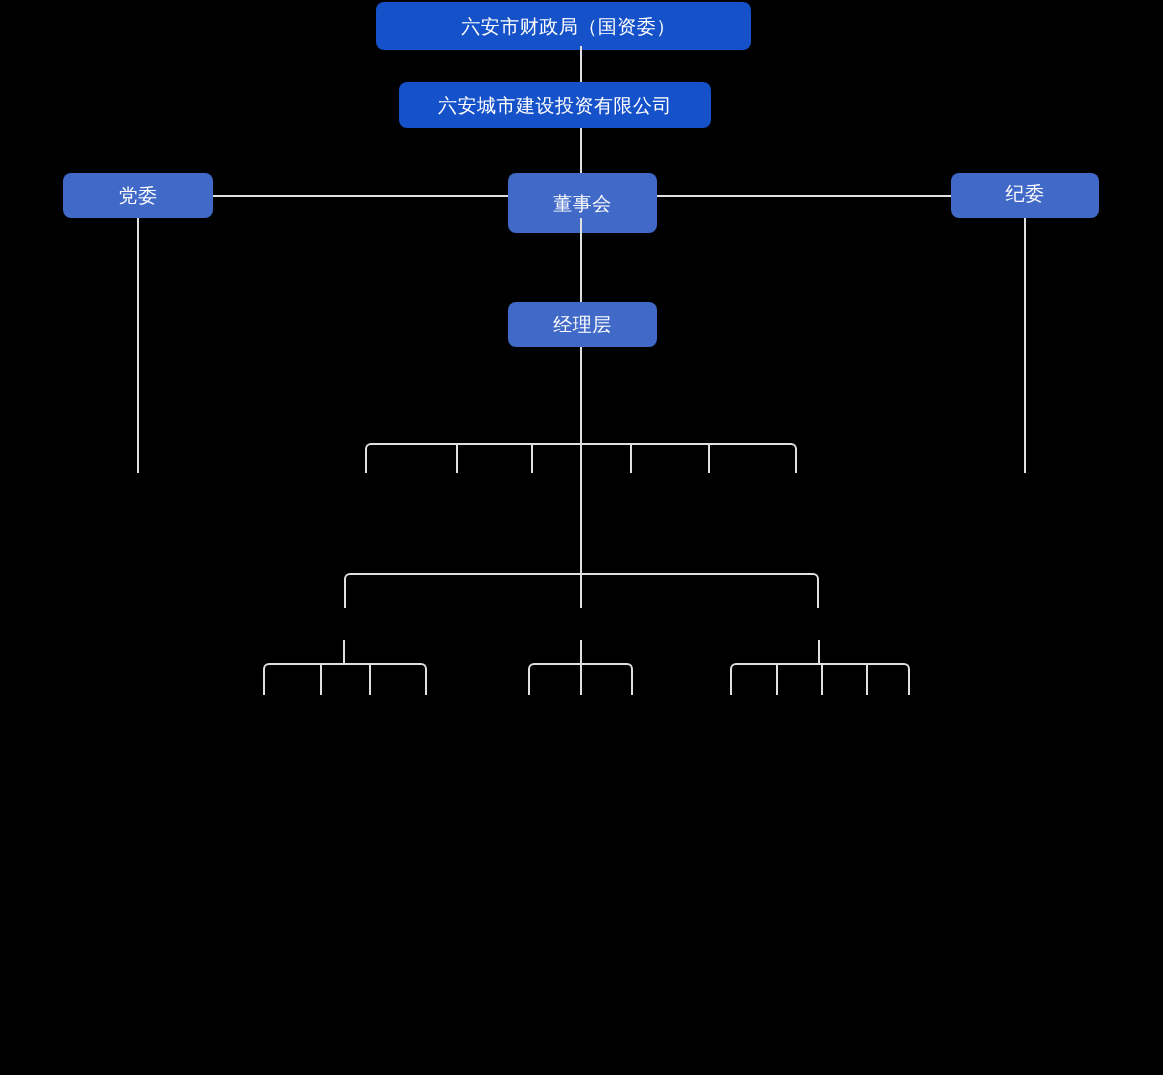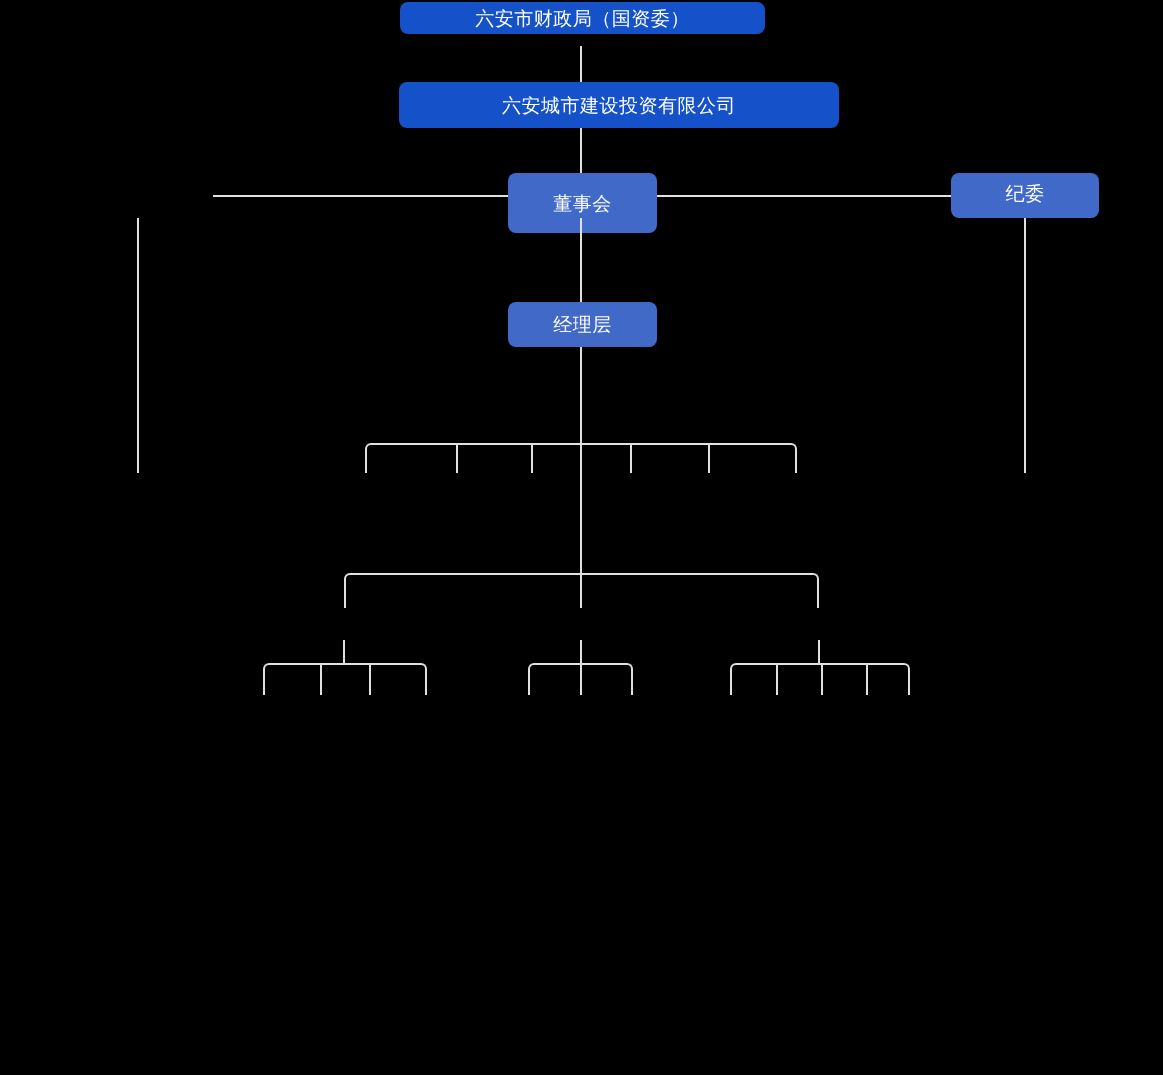--- a/index.html
+++ b/index.html
@@ -54,24 +54,25 @@
     bottom: 0;
     width: 2px;
     background: #e0e0e0;
   }
 </style>
 </head>
 <body>
 
 <div id="canvas">
 
-  <div class="node primary" style="left:400px; top:2px; width:365px; height:32px;">六安市财政局（国资委）</div>
+  <div class="node primary" style="left:376px; top:2px; width:365px; height:48px;padding-left:10px;">六安市财政局（国资委）</div>
 
-  <div class="node primary" style="left:399px; top:82px; width:440px; height:46px;">六安城市建设投资有限公司</div>
+  <div class="node primary" style="left:399px; top:82px; width:312px; height:46px;">六安城市建设投资有限公司</div>
 
+  <div class="node secondary" style="left:63px; top:173px; width:150px; height:45px;">党委</div>
 
   <div class="node secondary" style="left:508px; top:173px; width:149px; height:60px;">董事会</div>
 
   <div class="node secondary" style="left:951px; top:173px; width:148px; height:45px;font-family:Liberation Mono, monospace;">纪委</div>
 
   <div class="node secondary" style="left:508px; top:302px; width:149px; height:45px;text-align:right;">经理层</div>
 
   <div class="vline" style="left:580px; top:46px; height:36px;"></div>
   <div class="vline" style="left:580px; top:128px; height:45px;"></div>
 

